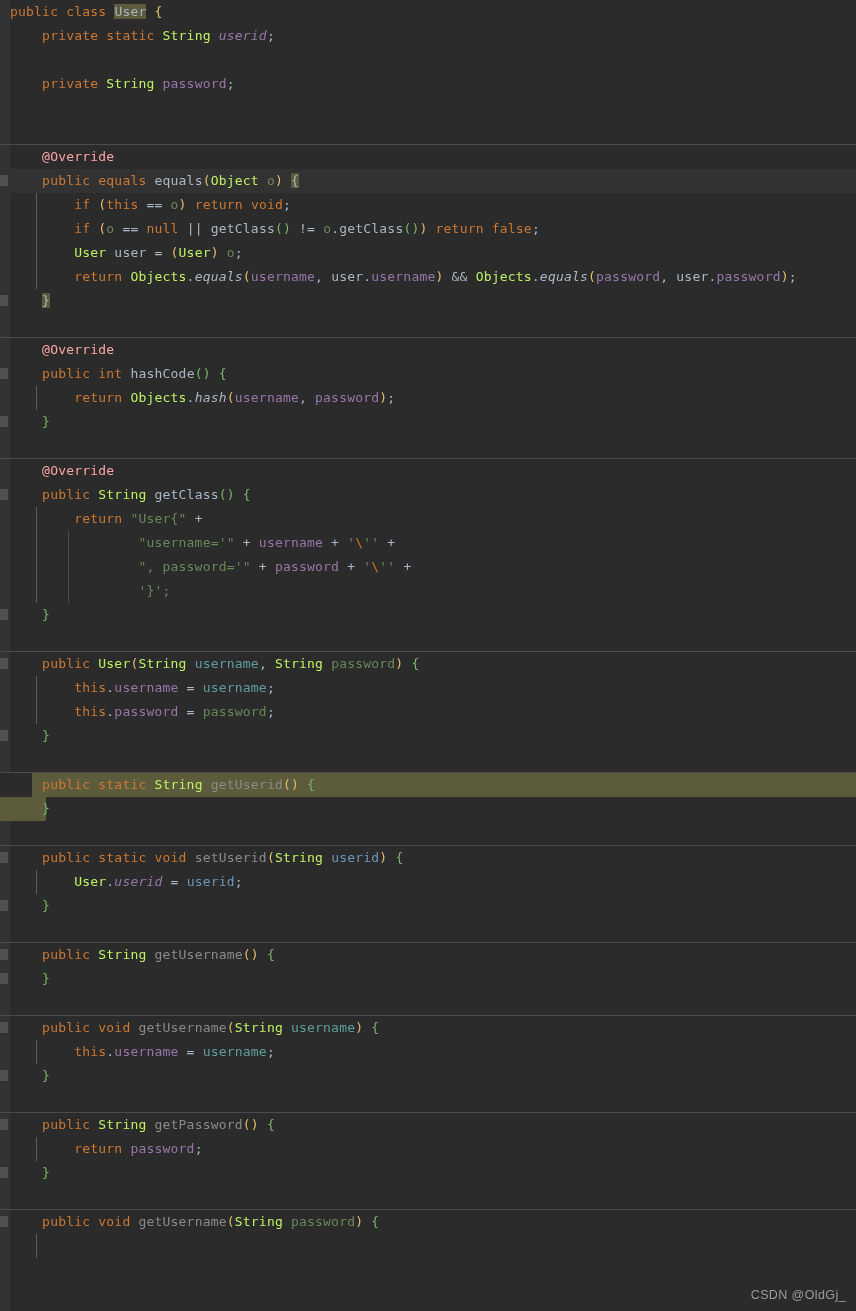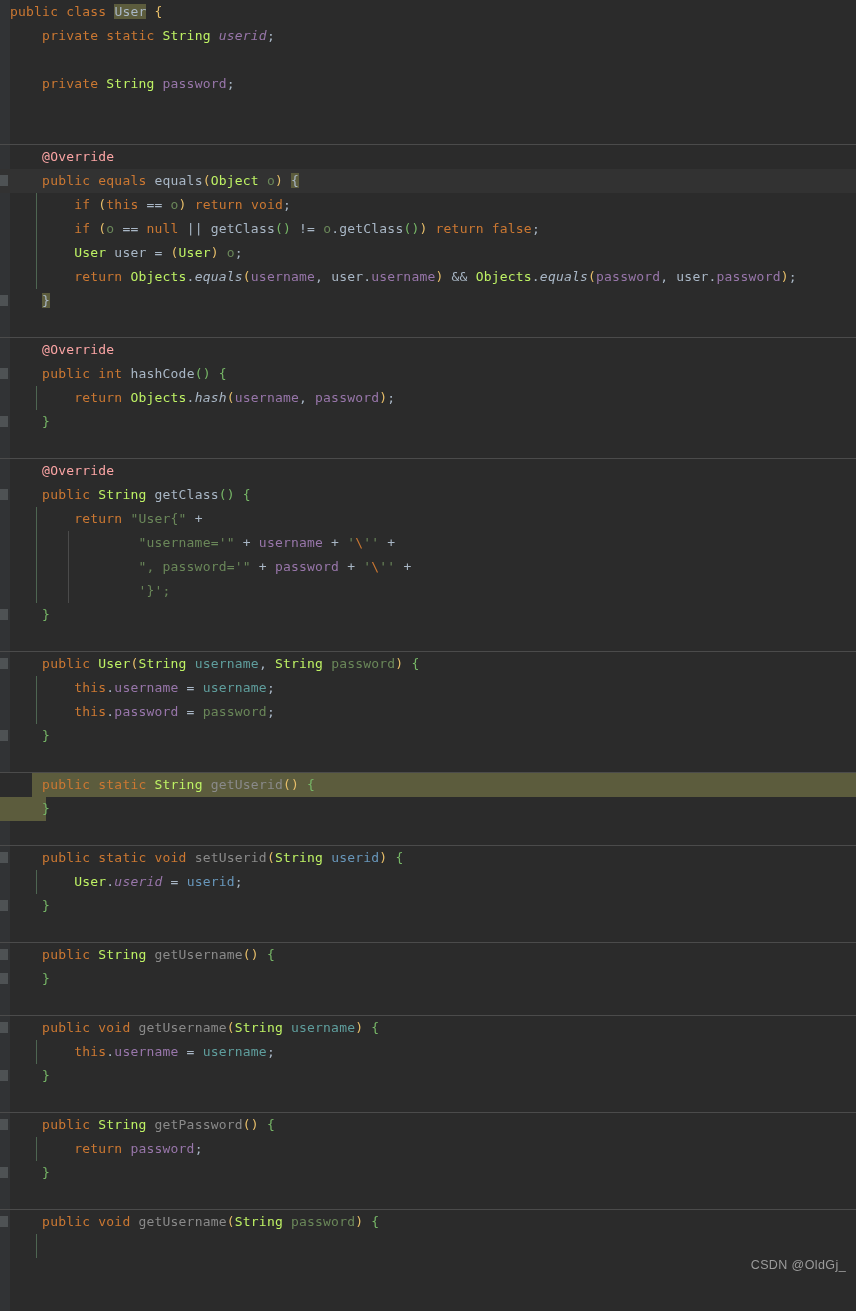--- a/index.html
+++ b/index.html
@@ -210,14 +210,14 @@
 
   <div class="line"> </div>
   <div class="sepwrap">
       <div class="sep"></div>
     </div>
 
   <div class="line"><div class="fold"></div>    <span class="kw">public</span> <span class="kw">void</span> <span class="mthd">getUsername</span><span class="brc1">(</span><span class="type">String</span> <span class="par">password</span><span class="brc1">)</span> <span class="brg">{</span></div>
 
   <div class="line"><div class="guide" style="left:36px;top:0;height:24px;"></div> </div>
 
-  <div class="watermark" style="top:1258px;text-align:right;">CSDN @OldGj_</div>
+  <div class="watermark" style="top:1288px;text-align:right;">CSDN @OldGj_</div>
 </div>
 
 </body></html>

